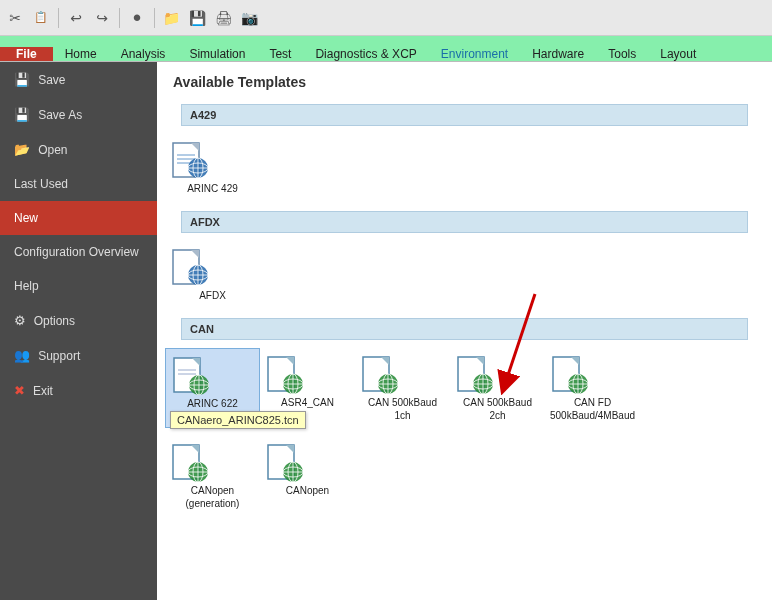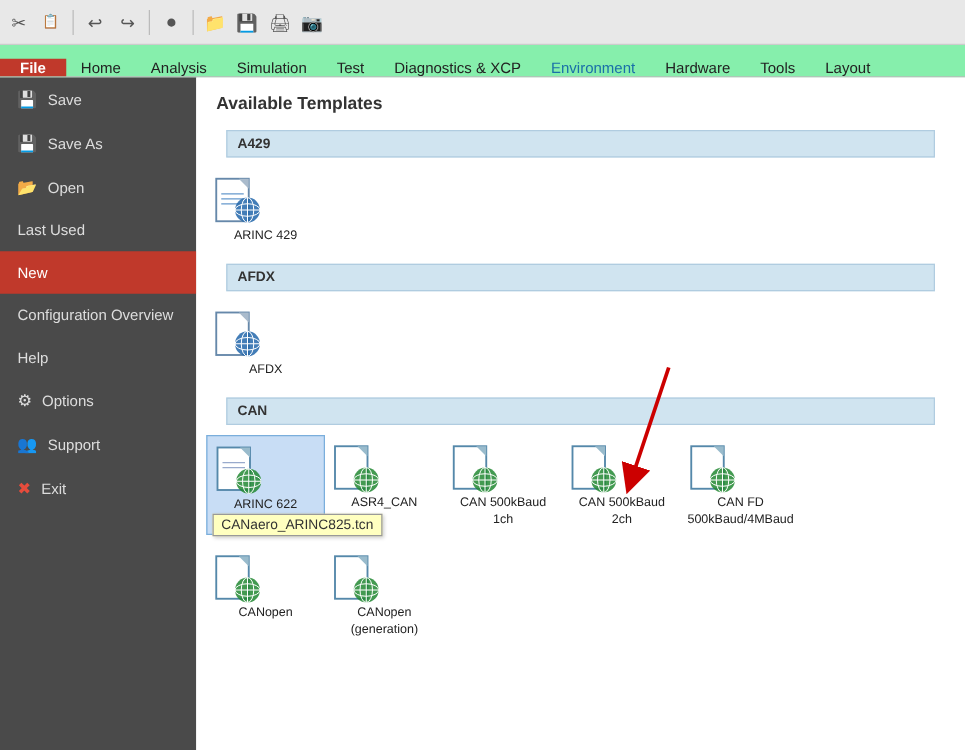--- a/index.html
+++ b/index.html
@@ -263,33 +263,33 @@
             <svg width="38" height="40" viewBox="0 0 38 40">
               <rect x="3" y="3" width="26" height="34" fill="white" stroke="#5588aa" stroke-width="1.5"></rect>
               <polygon points="21,3 29,3 29,11" fill="#99bbcc"></polygon>
               <circle cx="28" cy="30" r="10" fill="#228833" opacity="0.85"></circle>
               <ellipse cx="28" cy="30" rx="5" ry="10" fill="none" stroke="white" stroke-width="0.8"></ellipse>
               <ellipse cx="28" cy="30" rx="10" ry="5" fill="none" stroke="white" stroke-width="0.8"></ellipse>
               <line x1="18" y1="30" x2="38" y2="30" stroke="white" stroke-width="0.8"></line>
               <line x1="28" y1="20" x2="28" y2="40" stroke="white" stroke-width="0.8"></line>
             </svg>
           </div>
+          <div class="template-label">CANopen (generation)</div>
+        </div>
+        <div class="template-item">
+          <div class="template-icon">
+            <svg width="38" height="40" viewBox="0 0 38 40">
+              <rect x="3" y="3" width="26" height="34" fill="white" stroke="#5588aa" stroke-width="1.5"></rect>
+              <polygon points="21,3 29,3 29,11" fill="#99bbcc"></polygon>
+              <circle cx="28" cy="30" r="10" fill="#228833" opacity="0.85"></circle>
+              <ellipse cx="28" cy="30" rx="5" ry="10" fill="none" stroke="white" stroke-width="0.8"></ellipse>
+              <ellipse cx="28" cy="30" rx="10" ry="5" fill="none" stroke="white" stroke-width="0.8"></ellipse>
+              <line x1="18" y1="30" x2="38" y2="30" stroke="white" stroke-width="0.8"></line>
+              <line x1="28" y1="20" x2="28" y2="40" stroke="white" stroke-width="0.8"></line>
+            </svg>
+          </div>
           <div class="template-label">CANopen</div>
-        </div>
-        <div class="template-item">
-          <div class="template-icon">
-            <svg width="38" height="40" viewBox="0 0 38 40">
-              <rect x="3" y="3" width="26" height="34" fill="white" stroke="#5588aa" stroke-width="1.5"></rect>
-              <polygon points="21,3 29,3 29,11" fill="#99bbcc"></polygon>
-              <circle cx="28" cy="30" r="10" fill="#228833" opacity="0.85"></circle>
-              <ellipse cx="28" cy="30" rx="5" ry="10" fill="none" stroke="white" stroke-width="0.8"></ellipse>
-              <ellipse cx="28" cy="30" rx="10" ry="5" fill="none" stroke="white" stroke-width="0.8"></ellipse>
-              <line x1="18" y1="30" x2="38" y2="30" stroke="white" stroke-width="0.8"></line>
-              <line x1="28" y1="20" x2="28" y2="40" stroke="white" stroke-width="0.8"></line>
-            </svg>
-          </div>
-          <div class="template-label">CANopen (generation)</div>
         </div>
       </div>
 
     </div>
   </div>
 </div>
 
 </body></html>

